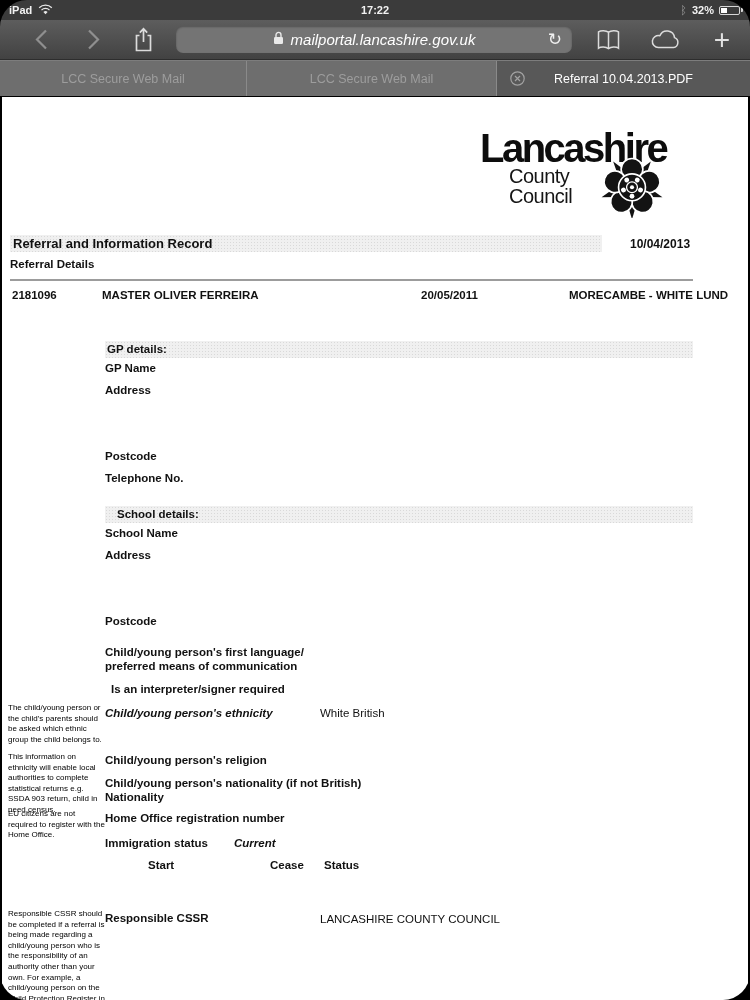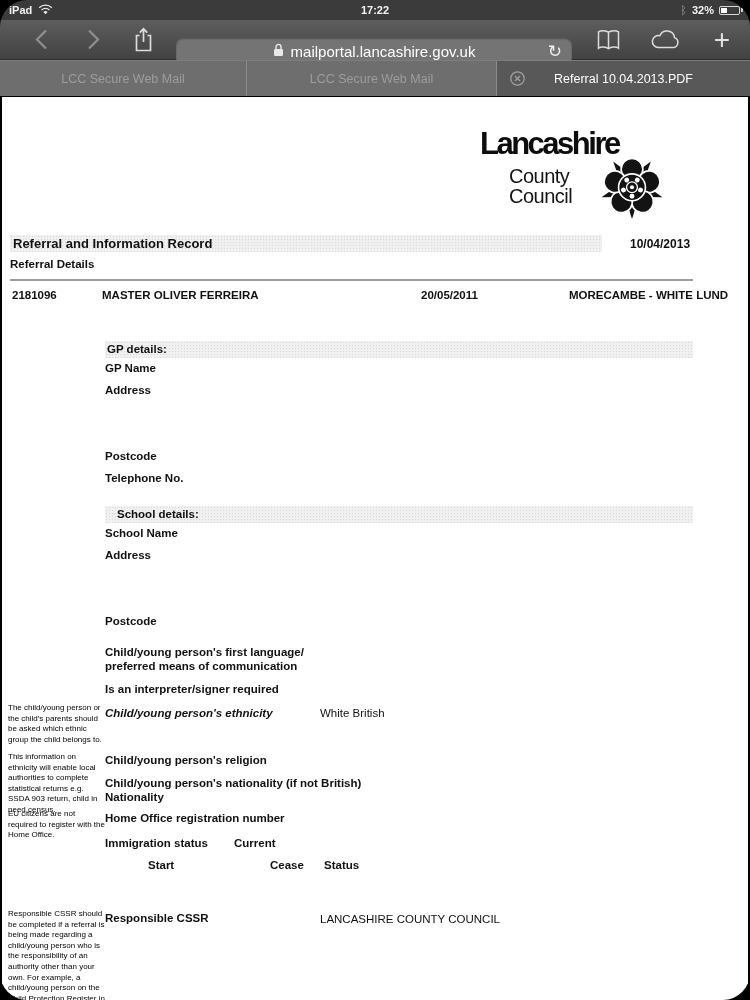--- a/index.html
+++ b/index.html
@@ -12,35 +12,35 @@
   .sb-time { position:absolute; left:0; right:0; top:0; height:20px; text-align:center; line-height:20px; font-size:11px; font-weight:bold; }
   .sb-right { position:absolute; right:7px; top:0; height:20px; display:flex; align-items:center; gap:5px; font-size:11px; font-weight:bold; }
   .bt { color:#9a9a9a; font-size:11px; font-weight:normal; font-family:"DejaVu Sans", sans-serif; }
   .battery { position:relative; width:21px; height:9px; border:1px solid #d6d6d6; border-radius:2px; }
   .battery-fill { position:absolute; left:1px; top:1px; bottom:1px; width:30%; background:#fff; }
   .battery-nub { width:2px; height:4px; background:#d6d6d6; border-radius:0 1px 1px 0; margin-left:-4px; }
 
   
   .toolbar { position:absolute; top:20px; left:0; right:0; height:40px; background:linear-gradient(#5d5d5d,#424242); border-bottom:1px solid #2d2d2d; }
   .tool-btn { position:absolute; top:0; height:39px; display:flex; align-items:center; justify-content:center; }
-  .url-field { position:absolute; left:176px; top:18px; width:396px; height:27px; background:#747474; border-radius:7px; box-shadow:inset 0 1px 2px rgba(0,0,0,.3); display:flex; align-items:center; justify-content:center; gap:7px; color:#fff; font-size:15px; }
+  .url-field { position:absolute; left:176px; top:6px; width:396px; height:27px; background:#747474; border-radius:7px; box-shadow:inset 0 1px 2px rgba(0,0,0,.3); display:flex; align-items:center; justify-content:center; gap:7px; color:#fff; font-size:15px;font-style:italic; }
   .reload-icon { position:absolute; right:10px; top:0; height:27px; line-height:26px; color:#f0f0f0; font-size:17px; font-family:"DejaVu Sans", sans-serif; }
 
   
   .tab-bar { position:absolute; top:60px; left:0; right:0; height:36px; background:#6e6e6e; display:flex; border-top:1px solid #7d7d7d; }
   .tab { display:flex; align-items:center; justify-content:center; font-size:12.5px; color:#9d9d9d; border-right:1px solid #8a8a8a; position:relative; }
   .tab-1 { width:247px; } .tab-2 { width:250px; } .tab-3 { width:253px; }
   .tab.active { background:#585858; color:#fff; border-right:none; font-weight:normal; }
   .tab-close { position:absolute; left:13px; top:10px; }
 
   
   .content { position:absolute; top:96px; left:0; right:0; bottom:0; background:#000; }
   .page { position:absolute; left:2px; right:2px; top:1px; bottom:0; background:#fff; overflow:hidden; color:#111; }
 
-  .logo-name { position:absolute; left:478px; top:29px; font-size:31px; font-weight:bold; letter-spacing:-2.5px; color:#0d0d0d; }
+  .logo-name { position:absolute; left:478px; top:29px; font-size:40px; font-weight:bold; letter-spacing:-2.5px; color:#0d0d0d; }
   .logo-sub { position:absolute; font-size:20px; color:#151515; letter-spacing:-0.5px; }
   .rose { position:absolute; left:596px; top:57px; }
 
   .band { position:absolute; height:17px; background-color:#f0f0f0; background-image:radial-gradient(#d9d9d9 0.7px, transparent 0.7px); background-size:3px 3px; line-height:17px; }
   .title-band { left:8px; top:138px; width:592px; font-size:13px; font-weight:bold; padding-left:3px; }
   .date { position:absolute; left:628px; top:140px; font-size:12px; font-weight:bold; }
   .subtitle { position:absolute; left:8px; top:161px; font-size:11.5px; font-weight:bold; }
   .rule { position:absolute; left:8px; top:182px; width:683px; height:2px; background:#9c9c9c; }
 
   .lbl { position:absolute; font-size:11.5px; font-weight:bold; color:#111; white-space:nowrap; }
@@ -186,32 +186,32 @@
       <div class="lbl" style="left:103px;top:353px;">Postcode</div>
       <div class="lbl" style="left:103px;top:375px;">Telephone No.</div>
 
       <div class="band" style="left:103px;top:409px;width:588px;font-size:11.5px;font-weight:bold;padding-left:12px;">School details:</div>
       <div class="lbl" style="left:103px;top:430px;">School Name</div>
       <div class="lbl" style="left:103px;top:452px;">Address</div>
       <div class="lbl" style="left:103px;top:518px;">Postcode</div>
 
       <div class="lbl" style="left:103px;top:549px;">Child/young person's first language/</div>
       <div class="lbl" style="left:103px;top:563px;">preferred means of communication</div>
-      <div class="lbl" style="left:103px;top:586px;">Is an interpreter/signer required</div>
+      <div class="lbl" style="left:109px;top:586px;">Is an interpreter/signer required</div>
 
       <div class="lbl" style="left:103px;top:610px;font-style:italic;">Child/young person's ethnicity</div>
       <div class="val" style="left:318px;top:610px;">White British</div>
 
       <div class="lbl" style="left:103px;top:657px;">Child/young person's religion</div>
       <div class="lbl" style="left:103px;top:680px;">Child/young person's nationality (if not British)</div>
       <div class="lbl" style="left:103px;top:694px;">Nationality</div>
       <div class="lbl" style="left:103px;top:715px;">Home Office registration number</div>
 
       <div class="lbl" style="left:103px;top:740px;">Immigration status</div>
-      <div class="lbl" style="left:232px;top:740px;">Current</div>
+      <div class="lbl" style="left:232px;top:740px;font-style:italic;">Current</div>
       <div class="lbl" style="left:146px;top:762px;">Start</div>
       <div class="lbl" style="left:232px;top:762px;margin-left:36px;">Cease</div>
       <div class="lbl" style="left:322px;top:762px;">Status</div>
 
       <div class="lbl" style="left:103px;top:815px;">Responsible CSSR</div>
       <div class="val" style="left:318px;top:816px;">LANCASHIRE COUNTY COUNCIL</div>
 
       <div class="note" style="top:606px;">The child/young person or the child's parents should be asked which ethnic group the child belongs to.</div>
       <div class="note" style="top:655px;">This information on ethnicity will enable local authorities to complete statistical returns e.g. SSDA 903 return, child in need census.</div>
       <div class="note" style="top:712px;">EU citizens are not required to register with the Home Office.</div>

